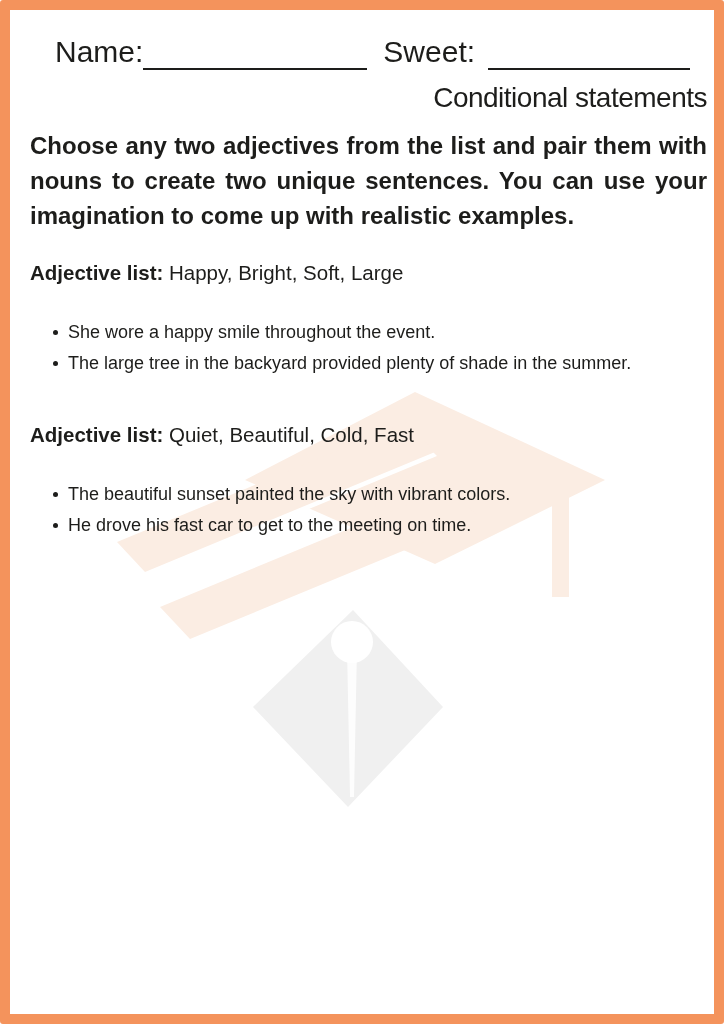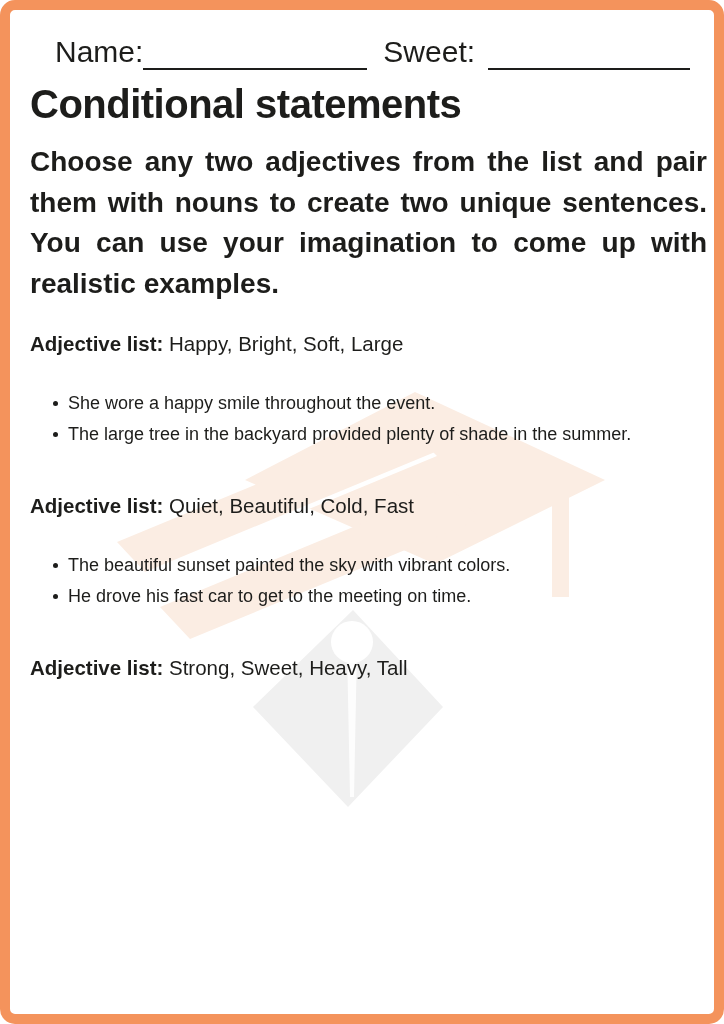--- a/index.html
+++ b/index.html
@@ -5,21 +5,21 @@
   html,body{margin:0;padding:0;background:#ffffff;}
   body{
     width:724px;height:1024px;
     font-family:"Liberation Sans",sans-serif;
     color:#1d1d1b;
   }
   .page{
     box-sizing:border-box;
     width:724px;height:1024px;
     border:10px solid #F4935C;
-    border-radius:15px;
+    border-radius:3px;
     background:#ffffff;
     position:relative;
     overflow:hidden;
     padding:14px 7px 0 20px;
   }
   .watermark{
     position:absolute;left:95px;top:382px;width:510px;height:430px;
     z-index:0;pointer-events:none;
   }
   .content{position:relative;z-index:1;}
@@ -28,26 +28,26 @@
     display:flex;align-items:flex-end;
     margin:8px 0 0 25px;
     font-size:30px;line-height:1.2;
   }
   .blank-line{border-bottom:2px solid #1d1d1b;height:36px;display:inline-block;}
   .line-name{width:224px;margin-right:16px;}
   .line-date{width:202px;}
   .date-label{margin-right:13px;}
 
   .title{
-    font-size:40px;font-weight:700;text-align:left;
+    font-size:28px;font-weight:400;text-align:right;
     margin:12px 0 0;letter-spacing:-0.5px;
   }
 
   .instructions{
-    font-weight:700;font-size:28px;line-height:1.45;
+    font-weight:700;font-size:24px;line-height:1.45;
     text-align:justify;margin:15px 0 0;
   }
 
   .section{margin-top:27px;}
   .section + .section{margin-top:43px;}
   .section-heading{font-size:20.5px;line-height:1.3;}
   .list-label{font-weight:700;}
 
   .sentences{
     list-style:none;
@@ -117,20 +117,16 @@
         <span class="list-label">Adjective list:</span>
         <span>Quiet, Beautiful, Cold, Fast</span>
       </div>
       <ul class="sentences">
         <li>The beautiful sunset painted the sky with vibrant colors.</li>
         <li>He drove his fast car to get to the meeting on time.</li>
       </ul>
     </div>
 
     <div class="section">
-      <div class="section-heading">
-        <span class="list-label">Adjective list:</span>
-        <span>Strong, Sweet, Heavy, Tall</span>
-      </div>
     </div>
 
   </div>
 </div>
 
 </body></html>

